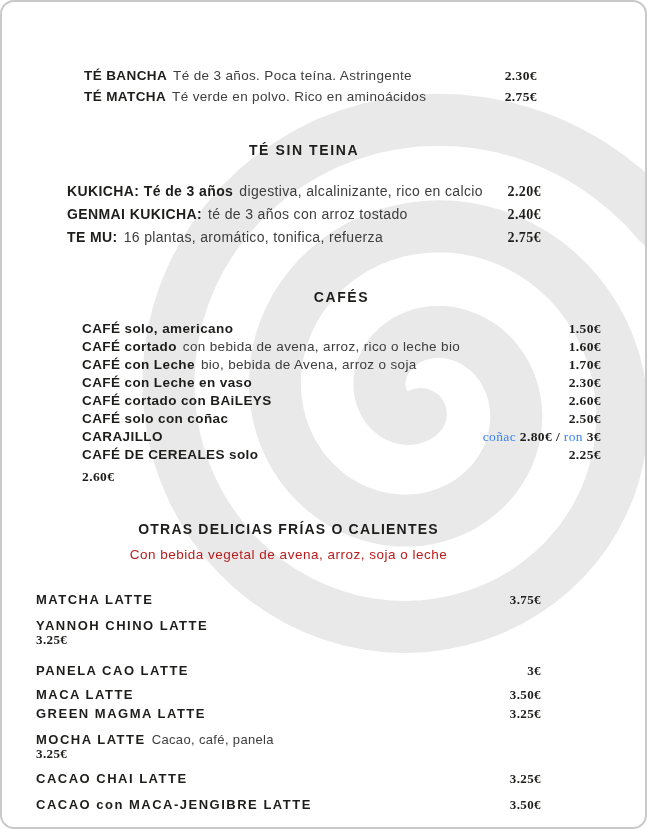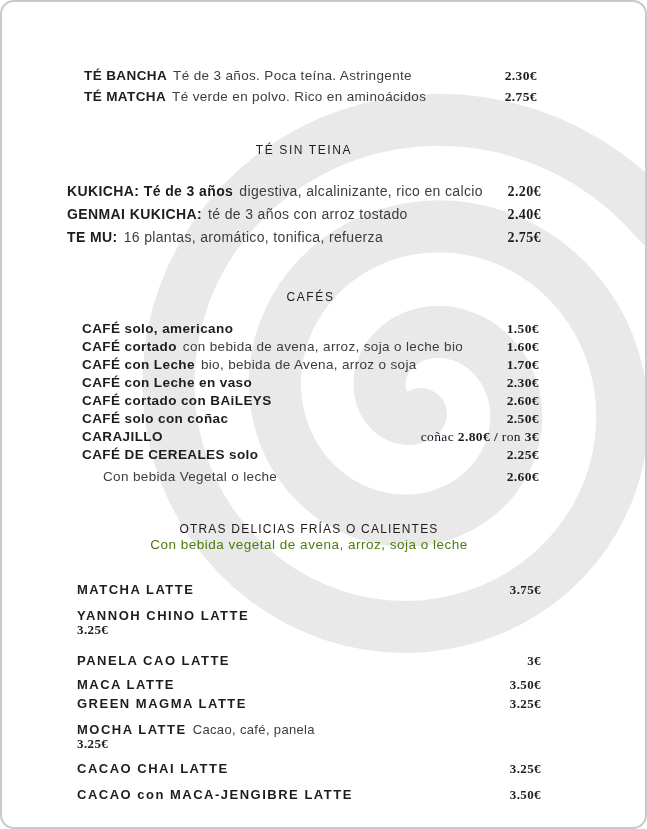--- a/index.html
+++ b/index.html
@@ -17,43 +17,43 @@
   .wm{position:absolute;left:0;top:0;width:647px;height:829px;z-index:0;}
   .content{position:relative;z-index:1;}
 
   .row{display:flex;justify-content:space-between;align-items:baseline;}
   .bd{font-weight:700;letter-spacing:0.4px;color:#1d1d1b;white-space:nowrap;}
   .lt{font-weight:400;color:#3d3d3d;letter-spacing:0.35px;}
   .nm{min-width:0;}
   .nm .lt{margin-left:6px;}
   .lt:empty{display:none;margin:0;}
   .pr{font-weight:700;letter-spacing:0.4px;white-space:nowrap;color:#1d1d1b;font-family:Liberation Serif, serif;}
-  .pr .lt{color:#0f172a;}
+  .pr .lt{color:#3b82f6;}
 
   .sec-tea-top{padding:63px 108px 0 82px;}
   .sec-tea-top .row{font-size:13.5px;line-height:21px;}
 
-  .heading{font-weight:400;font-size:12px;letter-spacing:1.6px;text-align:center;line-height:15px;}
+  .heading{font-weight:700;font-size:14px;letter-spacing:1.6px;text-align:center;line-height:15px;}
 
   .sec-sin{padding:0 104px 0 65px;}
   .h-sin{margin-top:36px;}
   .items-sin{margin-top:22px;}
   .sec-sin .row{font-size:14px;line-height:23px;}
 
-  .sec-cafes{padding:0 106px 0 80px;}
+  .sec-cafes{padding:0 44px 0 80px;}
   .h-cafes{margin-top:41px;}
   .items-cafes{margin-top:15px;}
   .sec-cafes .row{font-size:13.5px;line-height:18px;}
   .gap{margin-top:5px;}
   .sub{margin-top:4px;}
   .sub .nm{padding-left:15px;}
 
-  .sec-otras{padding:0 104px 0 75px;}
+  .sec-otras{padding:0 104px 0 34px;}
   .h-otras{margin-top:36px;letter-spacing:1.2px;}
-  .sub-otras{text-align:center;font-size:13.5px;line-height:16px;font-weight:400;color:#4d7c0f;letter-spacing:0.5px;}
+  .sub-otras{margin-top:10px;text-align:center;font-size:13.5px;line-height:16px;font-weight:400;color:#b91c1c;letter-spacing:0.5px;}
   .items-otras{margin-top:30px;}
   .sec-otras .row{font-size:13px;line-height:14px;margin-bottom:12px;}
   .sec-otras .bd{letter-spacing:1.5px;}
   .sec-otras .row.m11{margin-bottom:11px;flex-direction:column;}
   .sec-otras .row.m10{margin-bottom:10px;margin-top:17px;}
   .sec-otras .row.tight{margin-bottom:5px;}
   .sec-otras .row.last{margin-bottom:0;}
 </style>
 </head>
 <body>
@@ -96,21 +96,21 @@
     </div>
 
     <div class="sec-cafes">
       <div class="heading h-cafes">CAFÉS</div>
       <div class="items-cafes">
         <div class="row">
           <span class="nm"><span class="bd">CAFÉ solo, americano</span></span>
           <span class="pr">1.50€</span>
         </div>
         <div class="row">
-          <span class="nm"><span class="bd">CAFÉ cortado</span><span class="lt">con bebida de avena, arroz, soja o leche bio</span></span>
+          <span class="nm"><span class="bd">CAFÉ cortado</span><span class="lt">con bebida de avena, arroz, rico o leche bio</span></span>
           <span class="pr">1.60€</span>
         </div>
         <div class="row">
           <span class="nm"><span class="bd">CAFÉ con Leche</span><span class="lt">bio,  bebida de Avena, arroz o soja</span></span>
           <span class="pr">1.70€</span>
         </div>
         <div class="row">
           <span class="nm"><span class="bd">CAFÉ con Leche en vaso</span></span>
           <span class="pr">2.30€</span>
         </div>
@@ -124,21 +124,20 @@
         </div>
         <div class="row">
           <span class="nm"><span class="bd">CARAJILLO</span></span>
           <span class="pr"><span class="lt">coñac</span> <span class="bd">2.80€ /</span> <span class="lt">ron</span> <span class="bd">3€</span></span>
         </div>
         <div class="row">
           <span class="nm"><span class="bd">CAFÉ DE CEREALES solo</span></span>
           <span class="pr">2.25€</span>
         </div>
         <div class="row sub">
-          <span class="nm"><span class="lt">Con bebida Vegetal o leche</span></span>
           <span class="pr">2.60€</span>
         </div>
       </div>
     </div>
 
     <div class="sec-otras">
       <div class="heading h-otras">OTRAS DELICIAS FRÍAS O CALIENTES</div>
       <div class="sub-otras">Con bebida vegetal de avena, arroz, soja o leche</div>
       <div class="items-otras">
         <div class="row">

